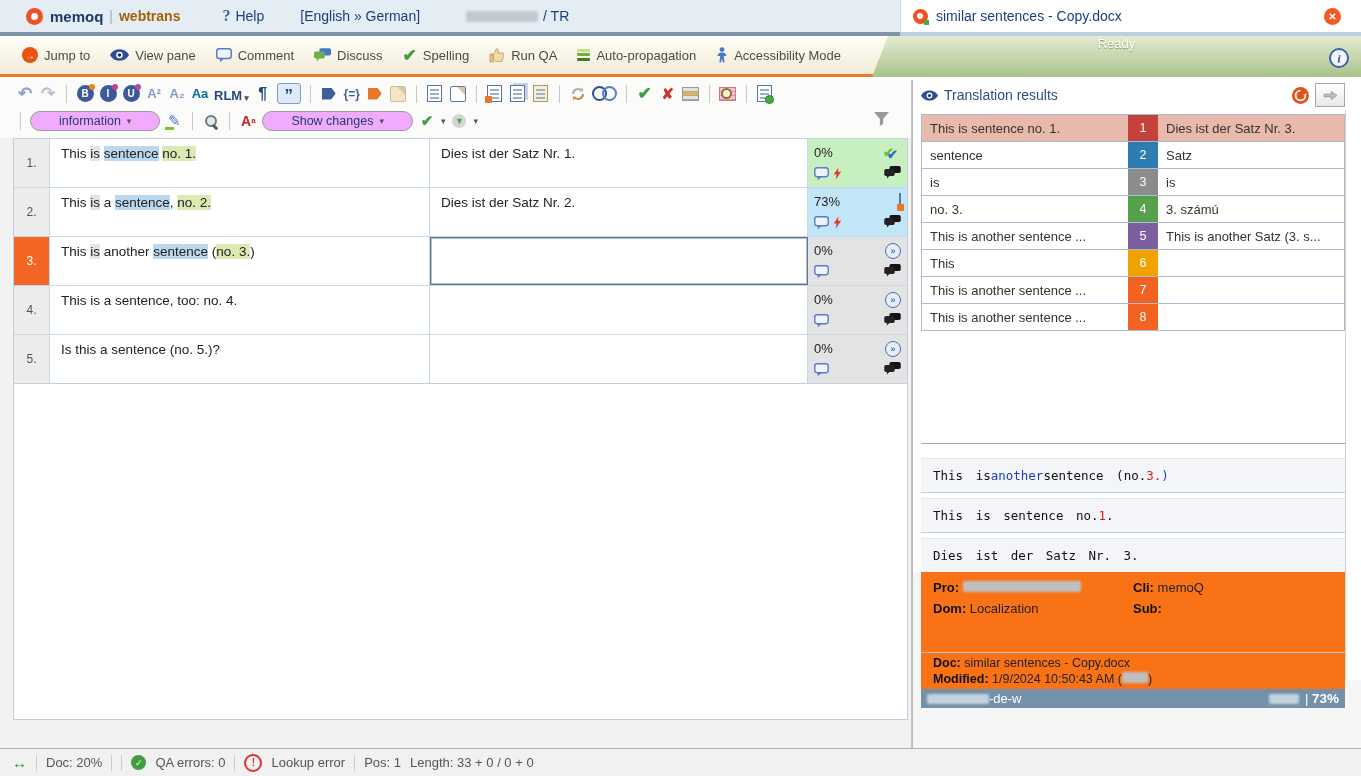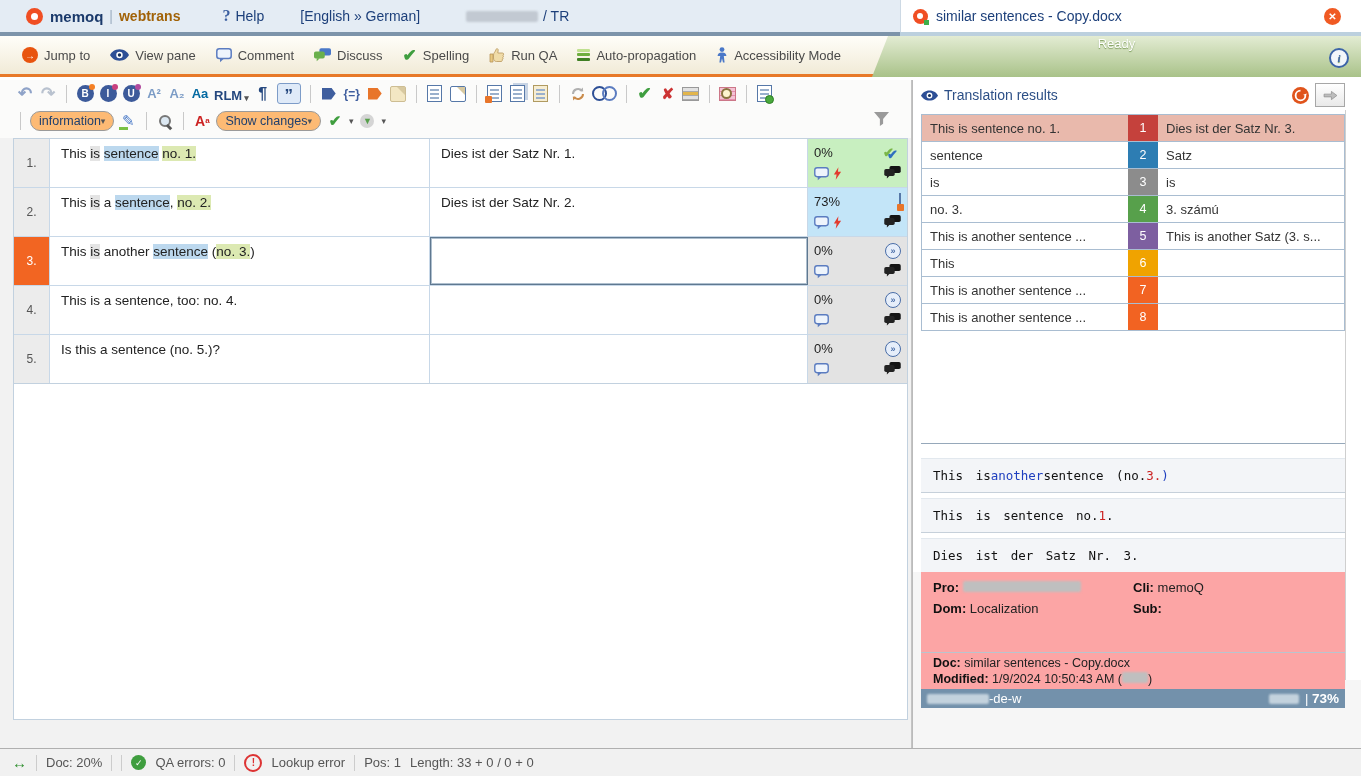--- a/index.html
+++ b/index.html
@@ -67,22 +67,22 @@
   .docic.green::after{content:"";position:absolute;right:-3px;bottom:-3px;width:7px;height:7px;border-radius:50%;background:#49a93c;border:1px solid #2f7f26}
   .rings{display:flex}
   .ring{width:11px;height:11px;border:2.5px solid #2d4f96;border-radius:50%}
   .ring+.ring{margin-left:-5px;border-color:#5b7cc0}
   .chk-big{color:#3f9e3f;font-size:17px;font-weight:bold}
   .x-red{color:#cc3333;font-size:15px;font-weight:bold}
   .lockrows{width:15px;height:12px;background:repeating-linear-gradient(#e2e2e2 0 3px,#aaa 3px 4px);border:1px solid #999;position:relative}
   .lockrows::after{content:"";position:absolute;left:0;right:0;top:4px;height:3px;background:#e2b54b}
   .findrows{width:15px;height:12px;background:repeating-linear-gradient(#f4c2d4 0 3px,#e58fae 3px 4px);border:1px solid #c78;position:relative}
   .findrows::after{content:"";position:absolute;left:1px;top:0;width:7px;height:7px;border:2px solid #8a7340;border-radius:50%;background:#fdf3cf}
-  .dd{display:flex;align-items:center;gap:0;border:1px solid #9a9a9a;border-radius:11px;background:#fdba74;
-      padding:2px 8px;font-size:12.5px;color:#20406e;cursor:pointer}
+  .dd{display:flex;align-items:center;gap:6px;border:1px solid #9a9a9a;border-radius:11px;background:#f0abfc;
+      padding:2px 28px;font-size:12.5px;color:#20406e;cursor:pointer}
   .mag{position:relative;width:12px;height:12px}
   .mag::before{content:"";position:absolute;left:0;top:0;width:8px;height:8px;border:2px solid #777;border-radius:50%;background:#dce8f2}
   .mag::after{content:"";position:absolute;left:9px;top:9px;width:6px;height:2.5px;background:#555;transform:rotate(45deg);transform-origin:0 0}
   .red-a{color:#cc2222;font-weight:bold;font-size:14px}
   .red-a sup{font-size:8px}
   .pen{color:#4a7ac8;font-size:15px;position:relative}
   .pen::after{content:"";position:absolute;left:0;bottom:0;width:9px;height:3px;background:#7ac143}
   .dl-circ{width:14px;height:14px;border-radius:50%;background:#d5d5d5;color:#57a04b;font-size:9px;display:flex;align-items:center;justify-content:center}
   .funnel-wrap{position:absolute;right:22px;top:32px}
   
@@ -119,21 +119,21 @@
   .rrow{display:grid;grid-template-columns:1fr 30px 186px;height:26px;border-bottom:1px solid #a9bdd1;
         background:#fff;align-items:stretch;cursor:pointer}
   .rrow.selected{background:var(--sel-bg)}
   .rsrc,.rtgt{display:flex;align-items:center;padding:0 8px;font-size:13px;color:#333;overflow:hidden;white-space:nowrap}
   .rbadge{display:flex;align-items:center;justify-content:center;color:#fff;font-size:12.5px}
   .rhr{position:absolute;left:0;right:0;top:363px;border-top:1px solid #96a8ba}
   .cmp{position:absolute;left:0;right:0;height:33px;background:#f3f5f8;border-top:1px solid #e2e8ee;border-bottom:1px solid #c6d0da;
        display:flex;align-items:center;padding:0 12px;font-family:"DejaVu Sans Mono",monospace;font-size:12.5px;color:#111;word-spacing:5px}
   .c-blue{color:var(--diff-blue)}
   .c-red{color:var(--diff-red)}
-  .meta{position:absolute;left:0;right:0;top:492px;height:117px;background:#fca5a5;box-sizing:border-box;padding:8px 12px;font-size:13px;color:#222}
+  .meta{position:absolute;left:0;right:0;top:492px;height:117px;background:#f97316;box-sizing:border-box;padding:8px 12px;font-size:13px;color:#222}
   .meta-grid{display:grid;grid-template-columns:1fr 1fr;row-gap:6px}
   .meta b{color:#111}
   .meta-docline{position:absolute;left:0;right:0;bottom:2px;border-top:1px solid #b9c4ce;padding:2px 12px 0;font-size:12.5px;line-height:1.3}
   .steel{position:absolute;left:0;right:0;top:609px;height:19px;background:var(--steel);color:#fff;display:flex;
          align-items:center;padding:0 6px;box-sizing:border-box;font-size:13px}
   .steel .redact{background:#c3d2dd;height:10px}
   .steel .pct{font-weight:bold;font-size:13.5px}
   
   .statusbar{position:absolute;left:0;right:0;bottom:0;height:28px;background:#f1f1f1;border-top:1px solid #b0b0b0;
              display:flex;align-items:center;gap:9px;padding:0 12px;font-size:13px;color:#555;box-sizing:border-box}

